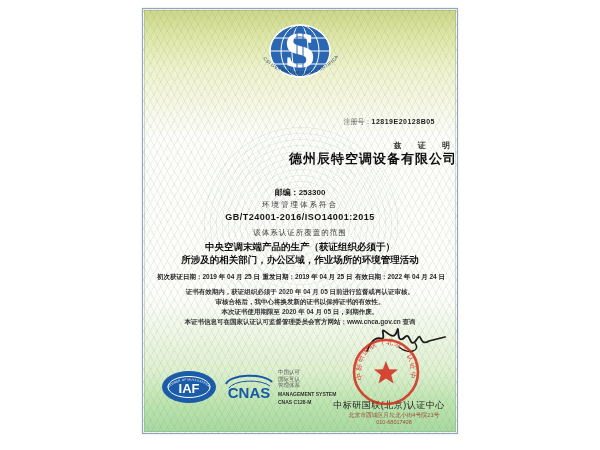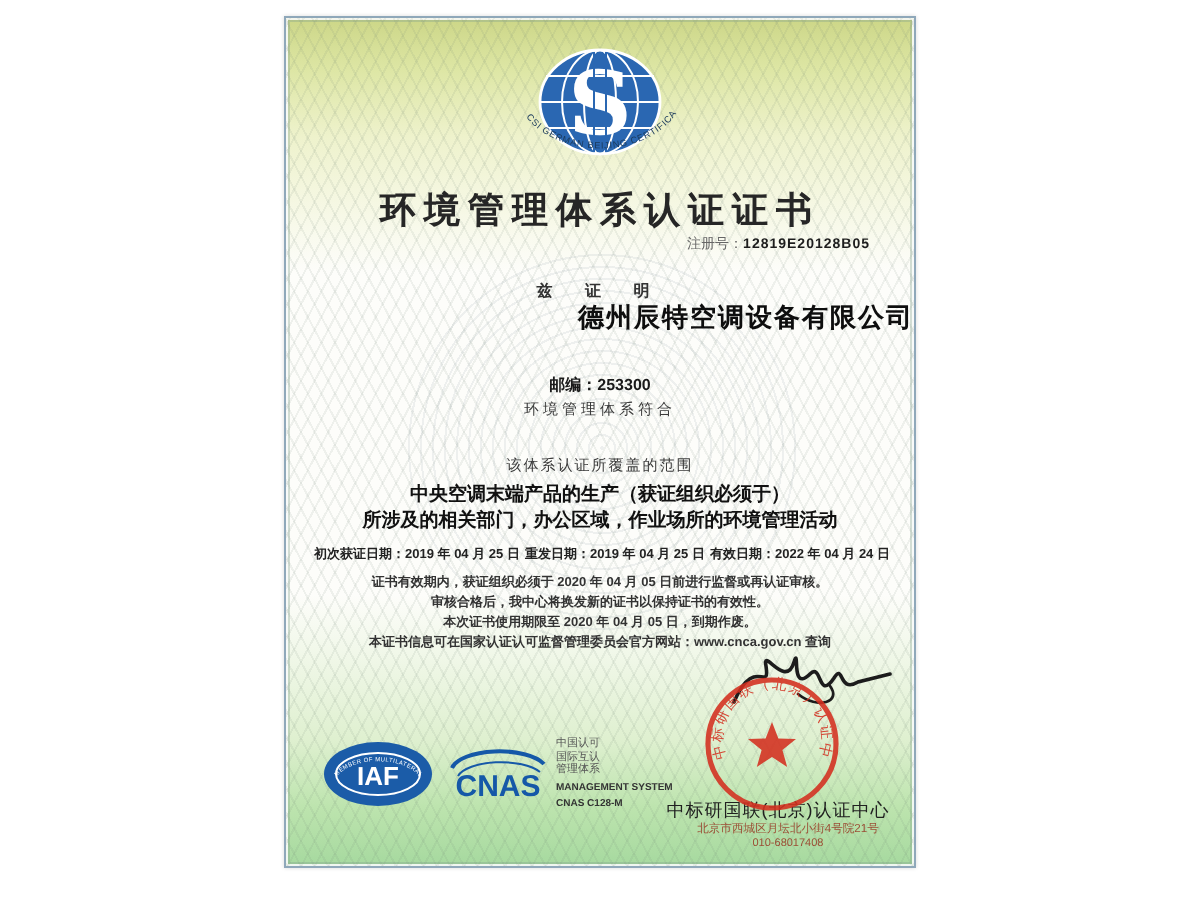--- a/index.html
+++ b/index.html
@@ -16,21 +16,21 @@
   .hatch{position:absolute;inset:0;pointer-events:none;
     background:
       repeating-linear-gradient(62deg, rgba(110,130,115,.10) 0 1px, transparent 1px 6px),
       repeating-linear-gradient(-62deg, rgba(110,130,115,.10) 0 1px, transparent 1px 6px);}
   .wm{position:absolute;left:58px;top:115px;width:200px;height:200px;border-radius:50%;pointer-events:none;
     background:repeating-radial-gradient(circle at 50% 50%, rgba(135,150,160,.13) 0 1px, transparent 1px 6px);}
   .line{position:absolute;left:0;right:0;text-align:center;color:#2b2b2b;}
   .title{top:84px;font-size:18px;font-weight:700;letter-spacing:4px;color:#262626;}
   .reg{top:108px;left:auto;right:22px;font-size:7px;color:#666;}
   .reg b{color:#1d1d1d;letter-spacing:.5px;}
-  .certify{top:131px;font-size:8px;letter-spacing:7px;color:#333;font-weight:600;}
+  .certify{top:131px;font-size:8px;letter-spacing:7px;color:#333;font-weight:600;text-align:right;}
   .company{top:141px;font-size:13px;font-weight:700;color:#0e0e0e;letter-spacing:1px;text-align:right;}
   .credit{top:158px;font-size:8px;font-weight:700;color:#1a1a1a;}
   .addr{top:168px;font-size:8px;font-weight:700;color:#1a1a1a;}
   .post{top:178px;font-size:8px;font-weight:700;color:#1a1a1a;}
   .conform{top:191px;font-size:7.5px;color:#3a3a3a;letter-spacing:2px;}
   .standard{top:203px;font-size:9px;font-weight:700;color:#151515;letter-spacing:.5px;}
   .scopelab{top:219px;font-size:7.5px;color:#3a3a3a;letter-spacing:1px;}
   .scope1{top:232px;font-size:9.5px;font-weight:700;color:#111;}
   .scope2{top:245px;font-size:9.5px;font-weight:700;color:#111;}
   .dates{position:absolute;top:264px;left:14px;right:12px;display:flex;justify-content:space-between;
@@ -71,29 +71,29 @@
         <text x="60" y="44" text-anchor="middle" font-family="DejaVu Serif, serif" font-weight="bold" font-size="44" fill="#ffffff">S</text>
         <line x1="57" y1="3" x2="57" y2="53" stroke="#2a67b2" stroke-width="1"></line>
         <line x1="63" y1="3" x2="63" y2="53" stroke="#2a67b2" stroke-width="1"></line>
         <path id="logoArc" d="M 22,34 A 42,30 0 0 0 98,34" fill="none"></path>
         <text font-size="4.6" fill="#1a3a5c" letter-spacing=".4">
           <textPath href="#logoArc" xlink:href="#logoArc" startOffset="2">CSI GERMAN BEIJING CERTIFICATION CENTER</textPath>
         </text>
       </svg>
     </div>
 
-    <div class="line title">环境管理体系认证证书</div>
     <div class="line reg">
       <span>注册号：</span><b>12819E20128B05</b>
     </div>
 
     <div class="line certify">兹 证 明</div>
     <div class="line company">德州辰特空调设备有限公司</div>
     <div class="line post">邮编：253300</div>
     <div class="line conform">环境管理体系符合</div>
+    <div class="line standard">GB/T24001-2016/ISO14001:2015</div>
     <div class="line scopelab">该体系认证所覆盖的范围</div>
     <div class="line scope1">中央空调末端产品的生产（获证组织必须于）</div>
     <div class="line scope2">所涉及的相关部门，办公区域，作业场所的环境管理活动</div>
 
     <div class="dates">
       <span>初次获证日期：2019 年 04 月 25 日</span>
       <span>重发日期：2019 年 04 月 25 日</span>
       <span>有效日期：2022 年 04 月 24 日</span>
     </div>
 

